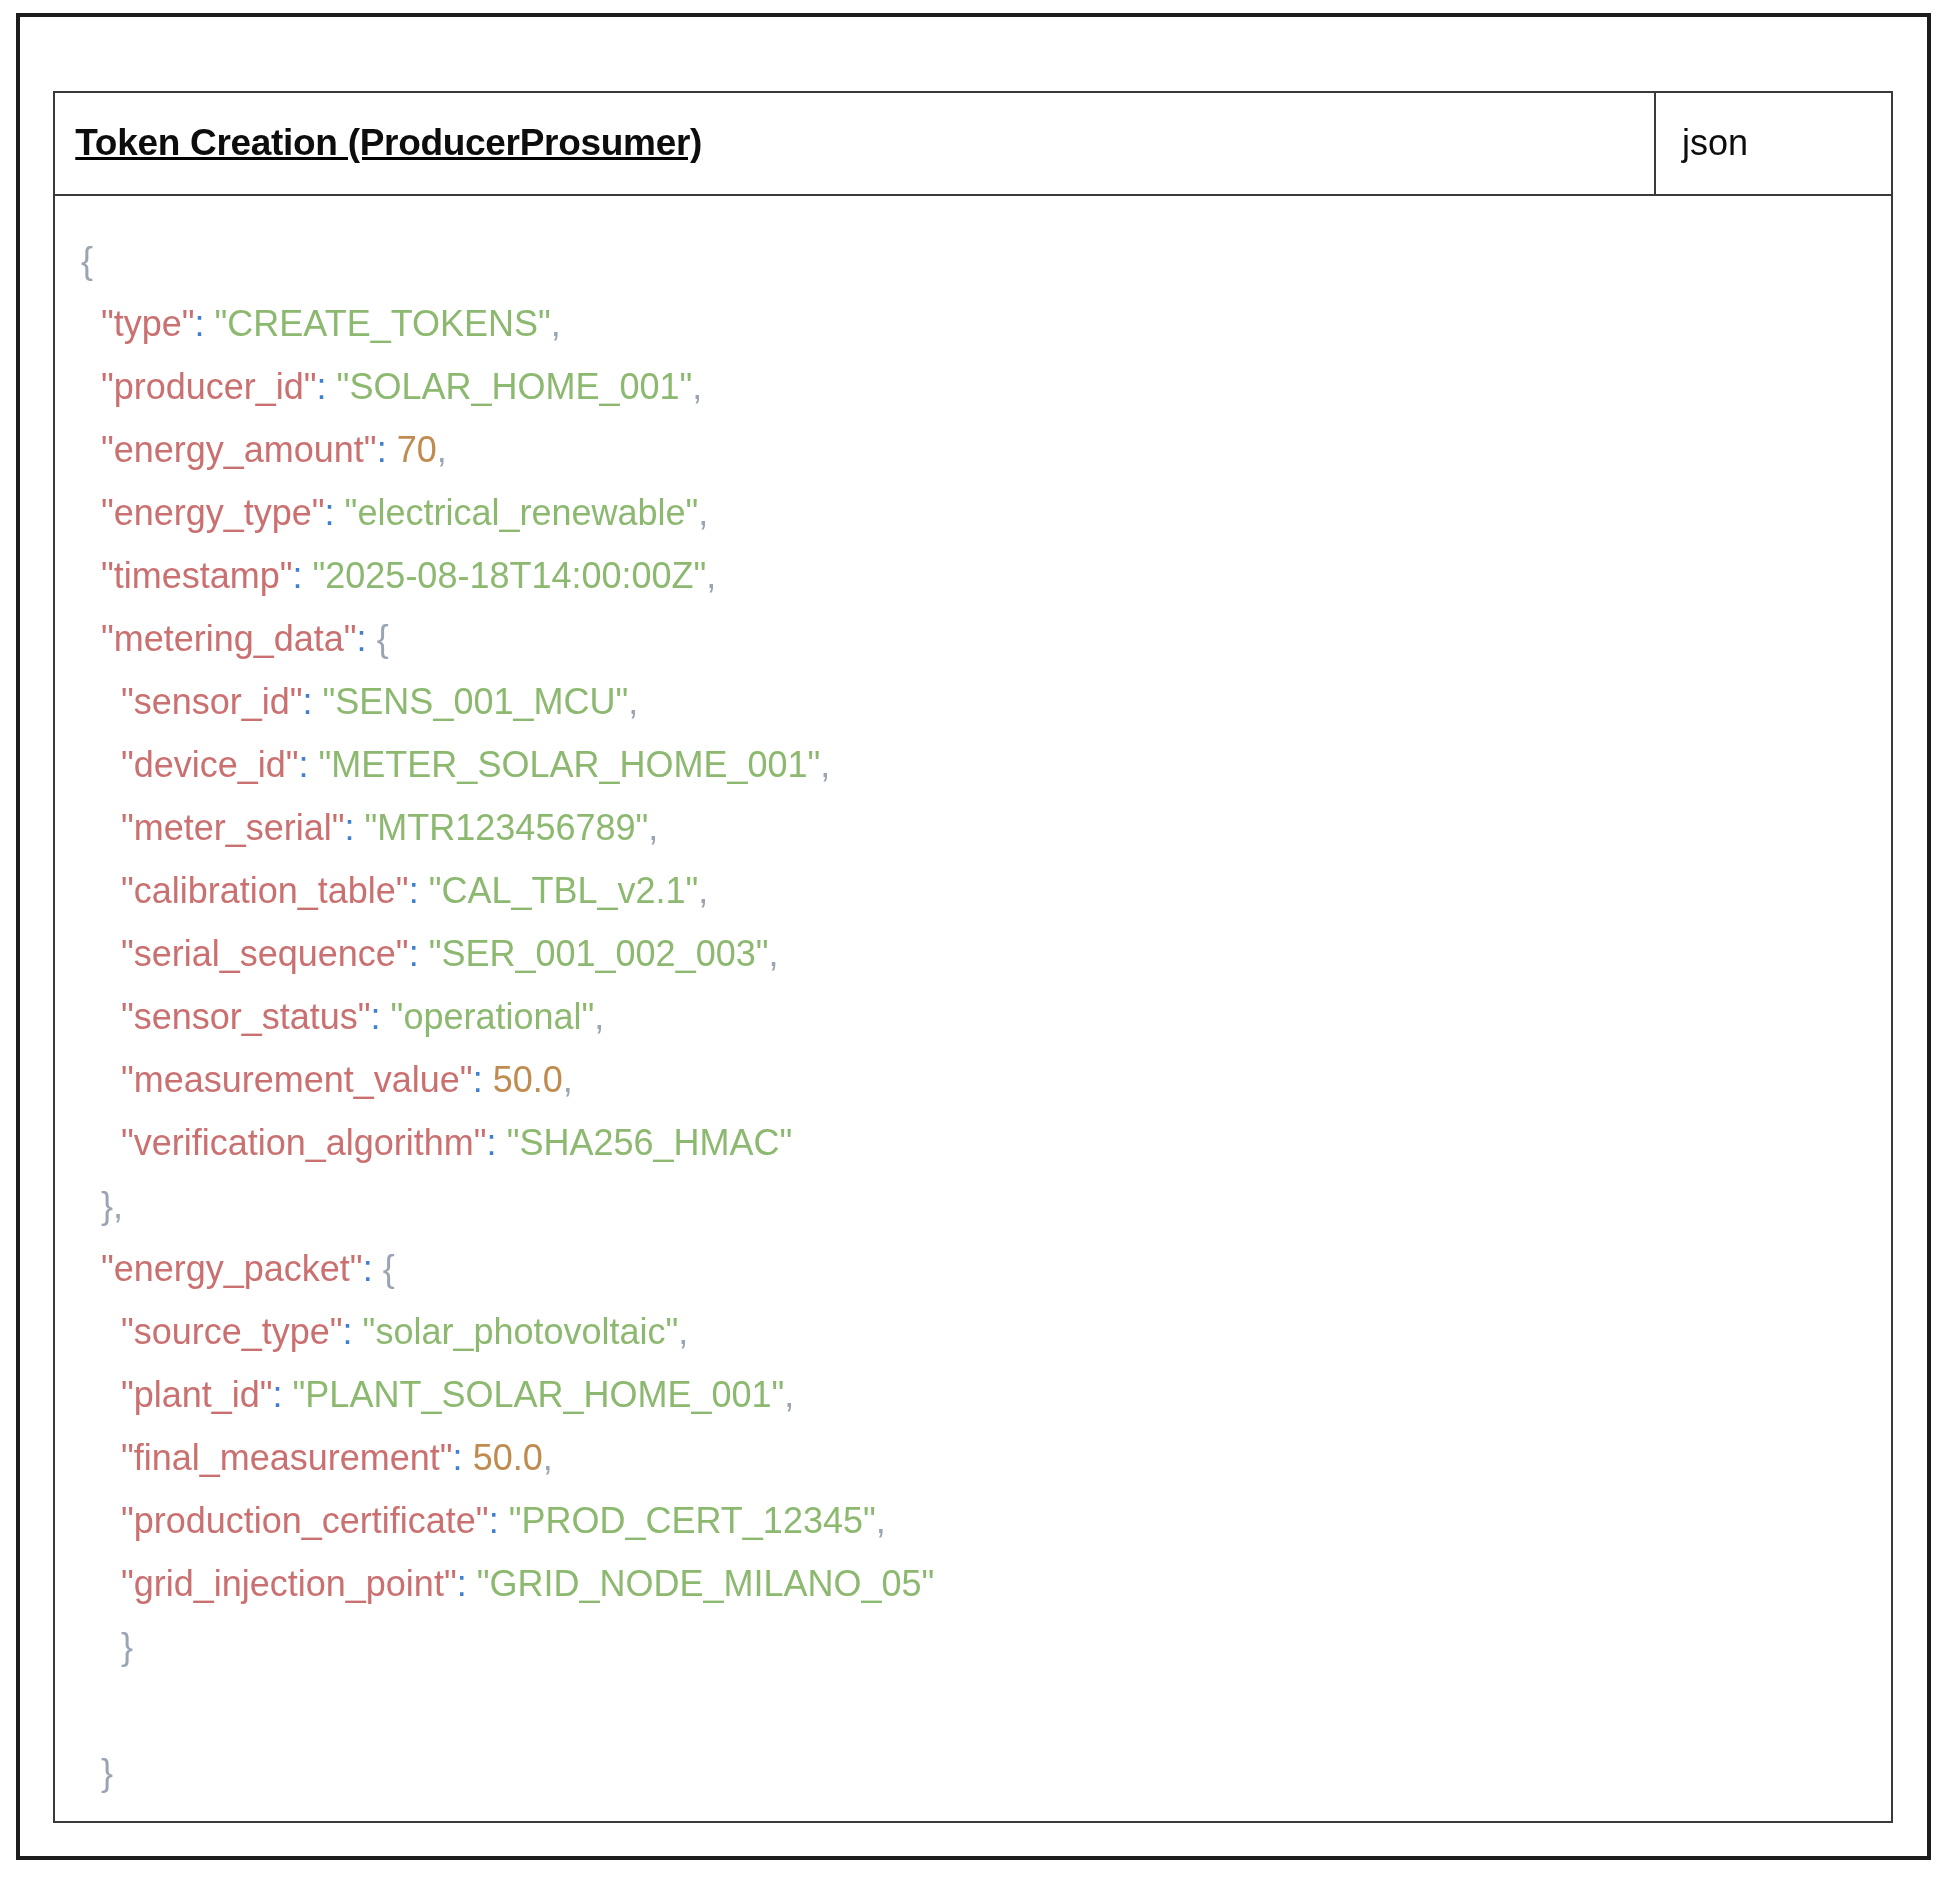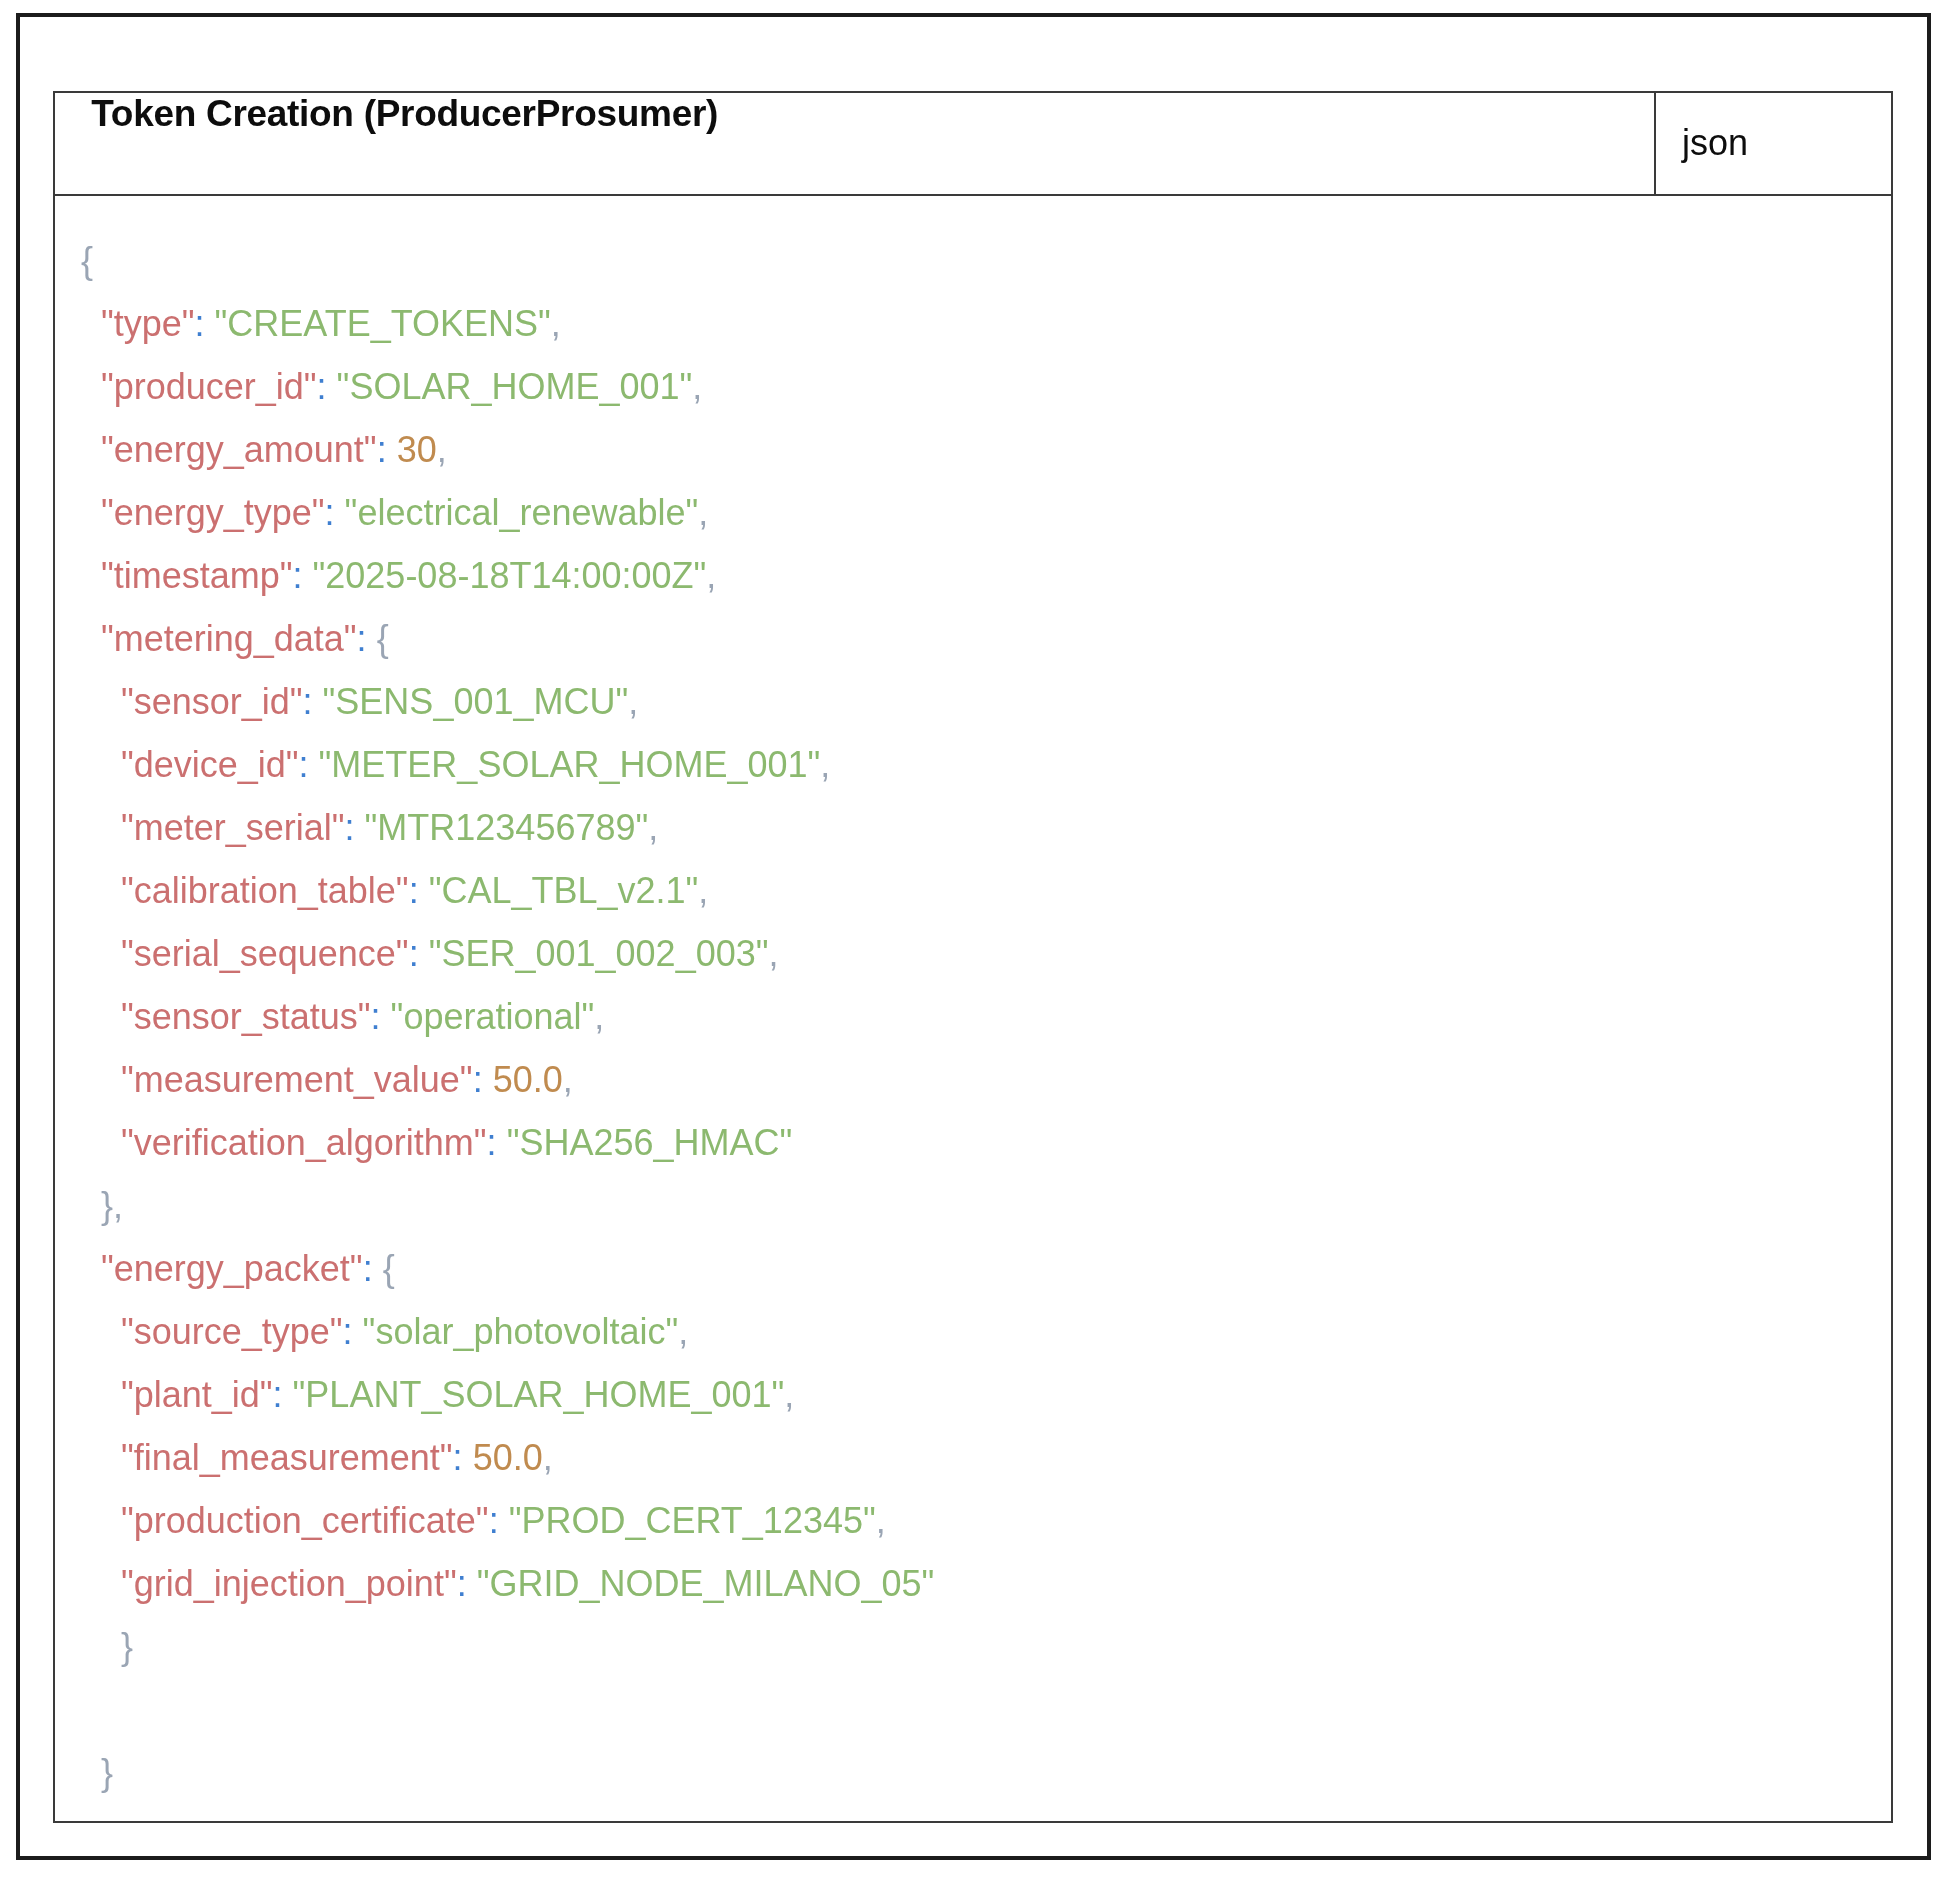--- a/index.html
+++ b/index.html
@@ -42,24 +42,25 @@
     display: flex;
     width: 100%;
     height: 105px;
     border: 2.9px solid #3a3a3a;
     box-sizing: border-box;
     background: #ffffff;
   }
   #caption-cell {
     flex: 1 1 auto;
     display: flex;
-    align-items: flex-start;
-    padding-left: 36px;
+    align-items: center;
+    padding-left: 20px;
     box-sizing: border-box;
     border-right: 2.9px solid #3a3a3a;
+    text-decoration: underline;
   }
   #caption-title {
     font-size: 37px;
     font-weight: bold;
     color: #0d0d0d;
     letter-spacing: -0.3px;
     white-space: nowrap;
   }
   #lang-cell {
     flex: 0 0 235px;
@@ -117,21 +118,21 @@
       </div>
       <div id="lang-cell">
         <span id="lang-label">json</span>
       </div>
     </div>
 
     <div id="listing-body">
         <div class="code-line ind-0"><span class="tok-punct">{</span></div>
         <div class="code-line ind-1"><span class="tok-key">"type"</span><span class="tok-colon">:</span><span class="tok-string"> "CREATE_TOKENS"</span><span class="tok-comma">,</span></div>
         <div class="code-line ind-1"><span class="tok-key">"producer_id"</span><span class="tok-colon">:</span><span class="tok-string"> "SOLAR_HOME_001"</span><span class="tok-comma">,</span></div>
-        <div class="code-line ind-1"><span class="tok-key">"energy_amount"</span><span class="tok-colon">:</span><span class="tok-number"> 30</span><span class="tok-comma">,</span></div>
+        <div class="code-line ind-1"><span class="tok-key">"energy_amount"</span><span class="tok-colon">:</span><span class="tok-number"> 70</span><span class="tok-comma">,</span></div>
         <div class="code-line ind-1"><span class="tok-key">"energy_type"</span><span class="tok-colon">:</span><span class="tok-string"> "electrical_renewable"</span><span class="tok-comma">,</span></div>
         <div class="code-line ind-1"><span class="tok-key">"timestamp"</span><span class="tok-colon">:</span><span class="tok-string"> "2025-08-18T14:00:00Z"</span><span class="tok-comma">,</span></div>
         <div class="code-line ind-1"><span class="tok-key">"metering_data"</span><span class="tok-colon">:</span><span class="tok-punct"> {</span></div>
         <div class="code-line ind-2"><span class="tok-key">"sensor_id"</span><span class="tok-colon">:</span><span class="tok-string"> "SENS_001_MCU"</span><span class="tok-comma">,</span></div>
         <div class="code-line ind-2"><span class="tok-key">"device_id"</span><span class="tok-colon">:</span><span class="tok-string"> "METER_SOLAR_HOME_001"</span><span class="tok-comma">,</span></div>
         <div class="code-line ind-2"><span class="tok-key">"meter_serial"</span><span class="tok-colon">:</span><span class="tok-string"> "MTR123456789"</span><span class="tok-comma">,</span></div>
         <div class="code-line ind-2"><span class="tok-key">"calibration_table"</span><span class="tok-colon">:</span><span class="tok-string"> "CAL_TBL_v2.1"</span><span class="tok-comma">,</span></div>
         <div class="code-line ind-2"><span class="tok-key">"serial_sequence"</span><span class="tok-colon">:</span><span class="tok-string"> "SER_001_002_003"</span><span class="tok-comma">,</span></div>
         <div class="code-line ind-2"><span class="tok-key">"sensor_status"</span><span class="tok-colon">:</span><span class="tok-string"> "operational"</span><span class="tok-comma">,</span></div>
         <div class="code-line ind-2"><span class="tok-key">"measurement_value"</span><span class="tok-colon">:</span><span class="tok-number"> 50.0</span><span class="tok-comma">,</span></div>

